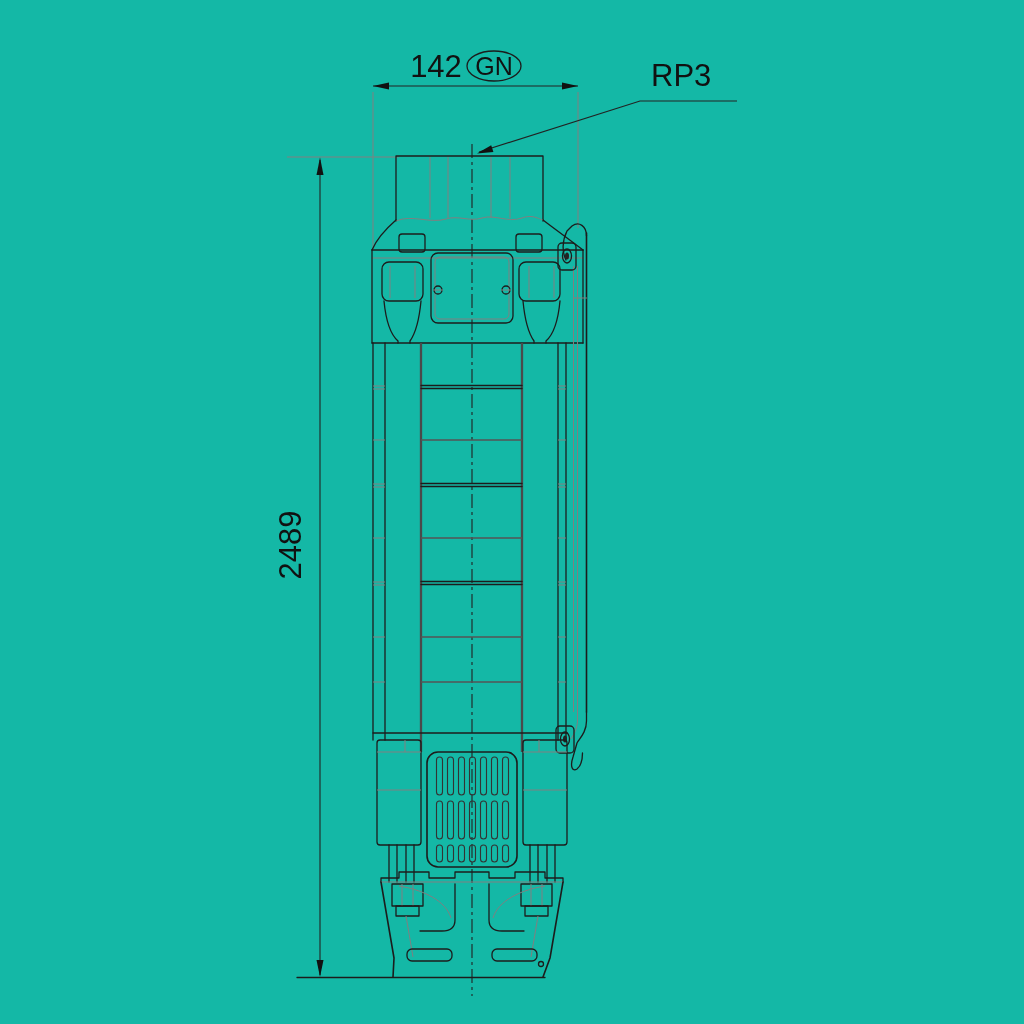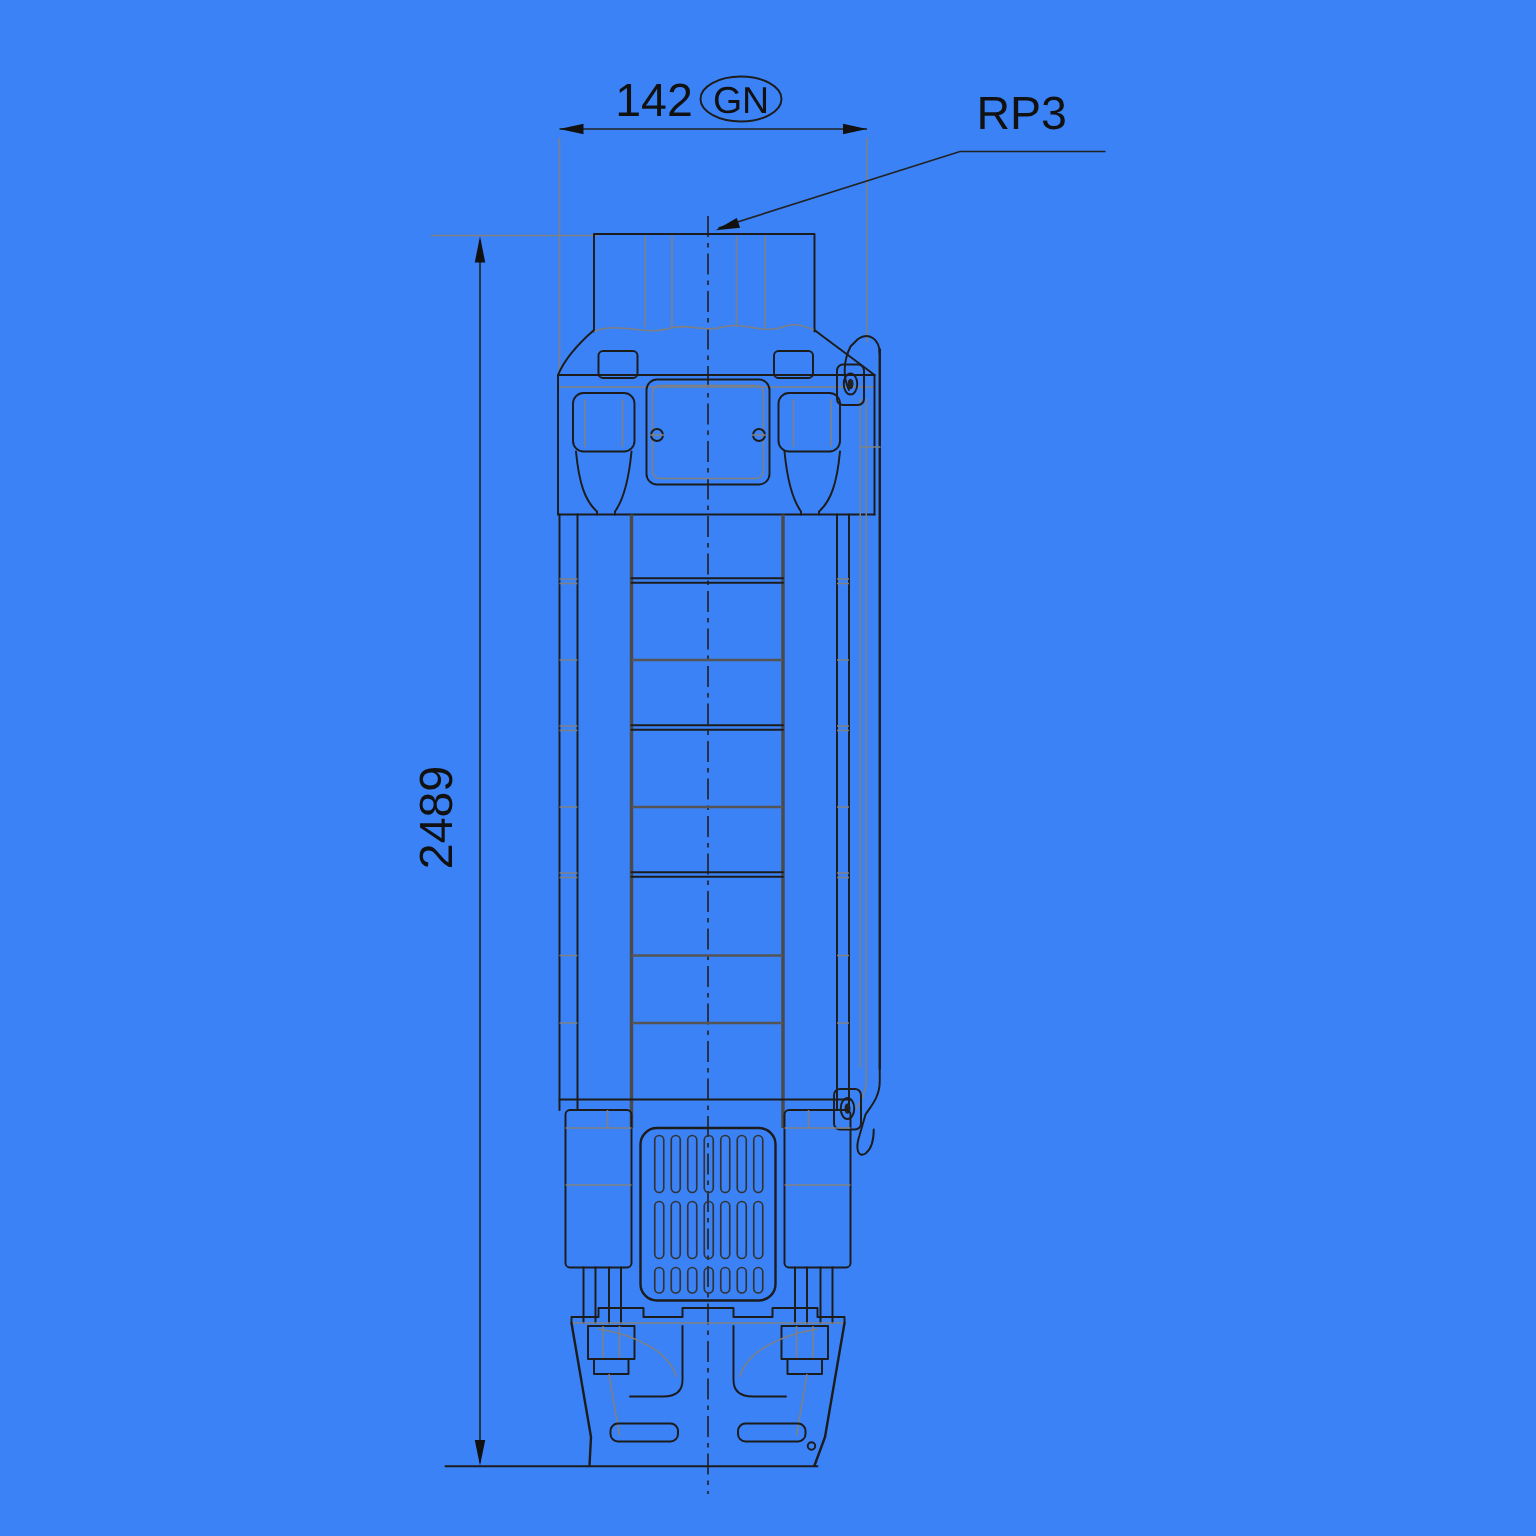--- a/index.html
+++ b/index.html
@@ -1,19 +1,19 @@
 <!DOCTYPE html>
 <html><head>
 <meta charset="utf-8">
 <style>
   html,body{margin:0;padding:0;background:#ffffff;}
   .canvas{
     position:relative;
     width:1024px;height:1024px;
-    background:#3b82f6;
+    background:#14b8a6;
     font-family:"Liberation Sans", sans-serif;
     overflow:hidden;
   }
   svg{position:absolute;left:0;top:0;}
   
   .ln   {stroke:#1c1c1c;stroke-width:1.3;fill:none;stroke-linecap:round;stroke-linejoin:round;}
   .ln15 {stroke:#1c1c1c;stroke-width:1.6;fill:none;stroke-linecap:round;stroke-linejoin:round;}
   .edge {stroke:#4a4a4a;stroke-width:2.3;fill:none;}
   .mid  {stroke:#555555;stroke-width:1.7;fill:none;}
   .thin {stroke:#808080;stroke-width:1;fill:none;}

